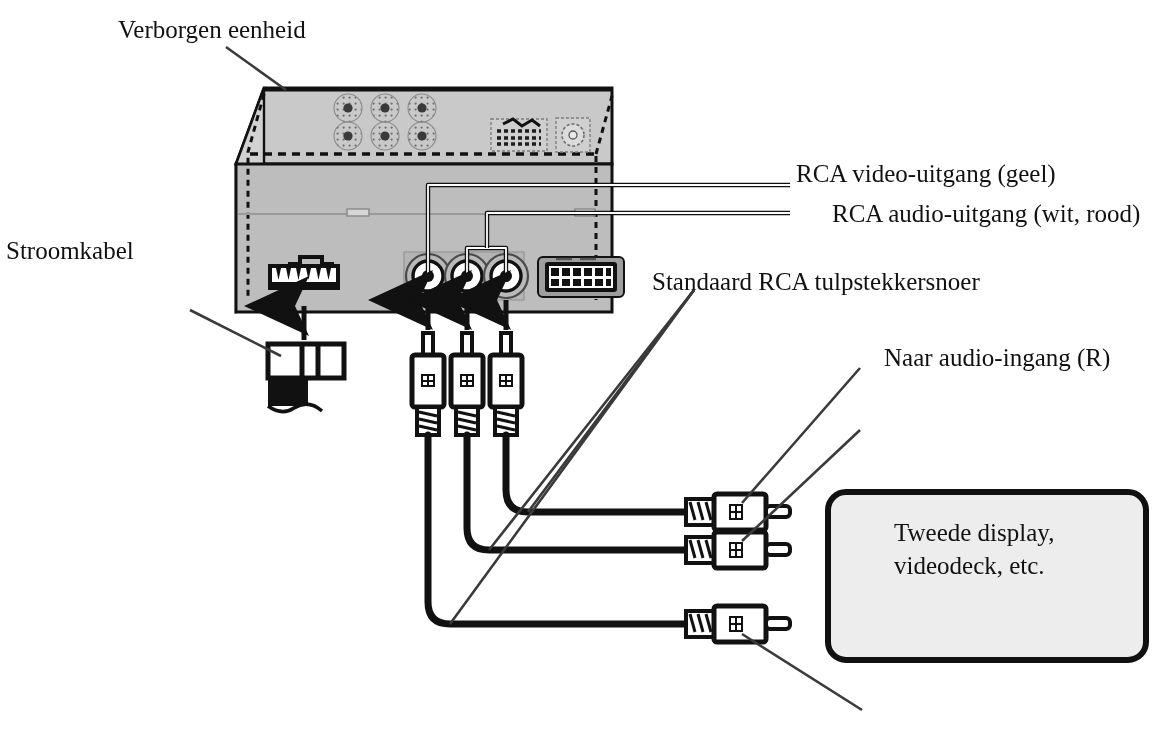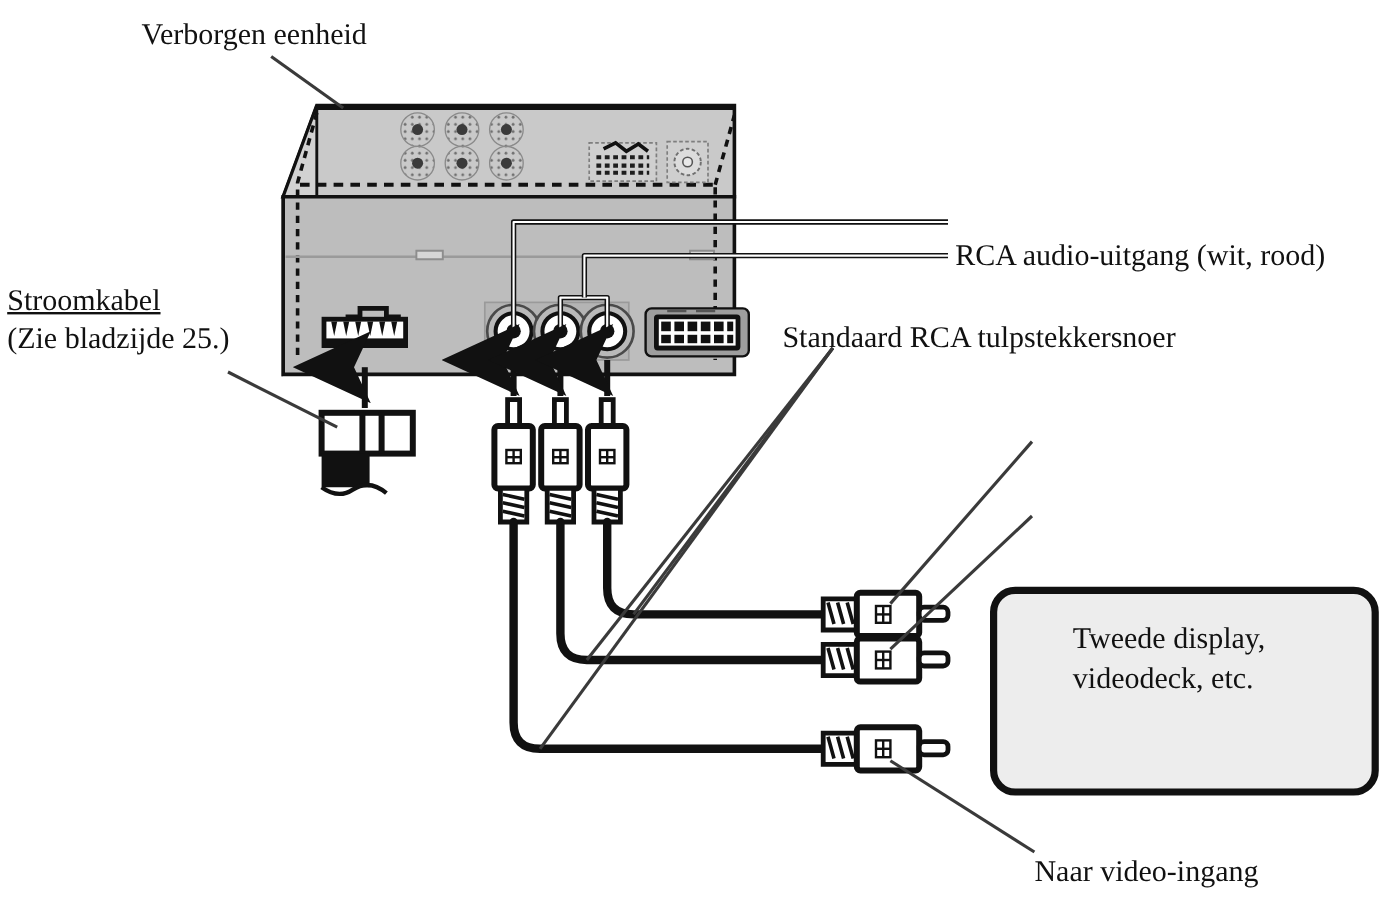--- a/index.html
+++ b/index.html
@@ -253,26 +253,26 @@
       <line x1="860" y1="368" x2="742" y2="503"></line>
 
       <line x1="860" y1="430" x2="742" y2="541"></line>
 
       <line x1="742" y1="634" x2="862" y2="710"></line>
     </g>
   </svg>
 
   <div class="lbl" style="left:118px;top:15px;">Verborgen eenheid</div>
 
-  <div class="lbl two" style="left:6px;top:236px;text-decoration:underline;">Stroomkabel</div>
-  <div class="lbl two" style="left:6px;top:268px;">(Zie bladzijde 25.)</div>
-
-  <div class="lbl" style="left:796px;top:199px;">RCA audio-uitgang (wit, rood)</div>
+  <div class="lbl two" style="left:6px;top:236px;">Stroomkabel</div>
+
+  <div class="lbl" style="left:796px;top:159px;">RCA video-uitgang (geel)</div>
+  <div class="lbl" style="left:832px;top:199px;">RCA audio-uitgang (wit, rood)</div>
 
   <div class="lbl two" style="left:652px;top:231px;margin-top:36px;">Standaard RCA tulpstekkersnoer</div>
 
+  <div class="lbl" style="left:884px;top:343px;">Naar audio-ingang (R)</div>
 
   <div class="lbl two" style="left:866px;top:518px;margin-left:28px;">Tweede display,</div>
   <div class="lbl two" style="left:894px;top:551px;">videodeck, etc.</div>
 
-  <div class="lbl" style="left:862px;top:712px;">Naar video-ingang</div>
 
 </div>
 
 </body></html>

